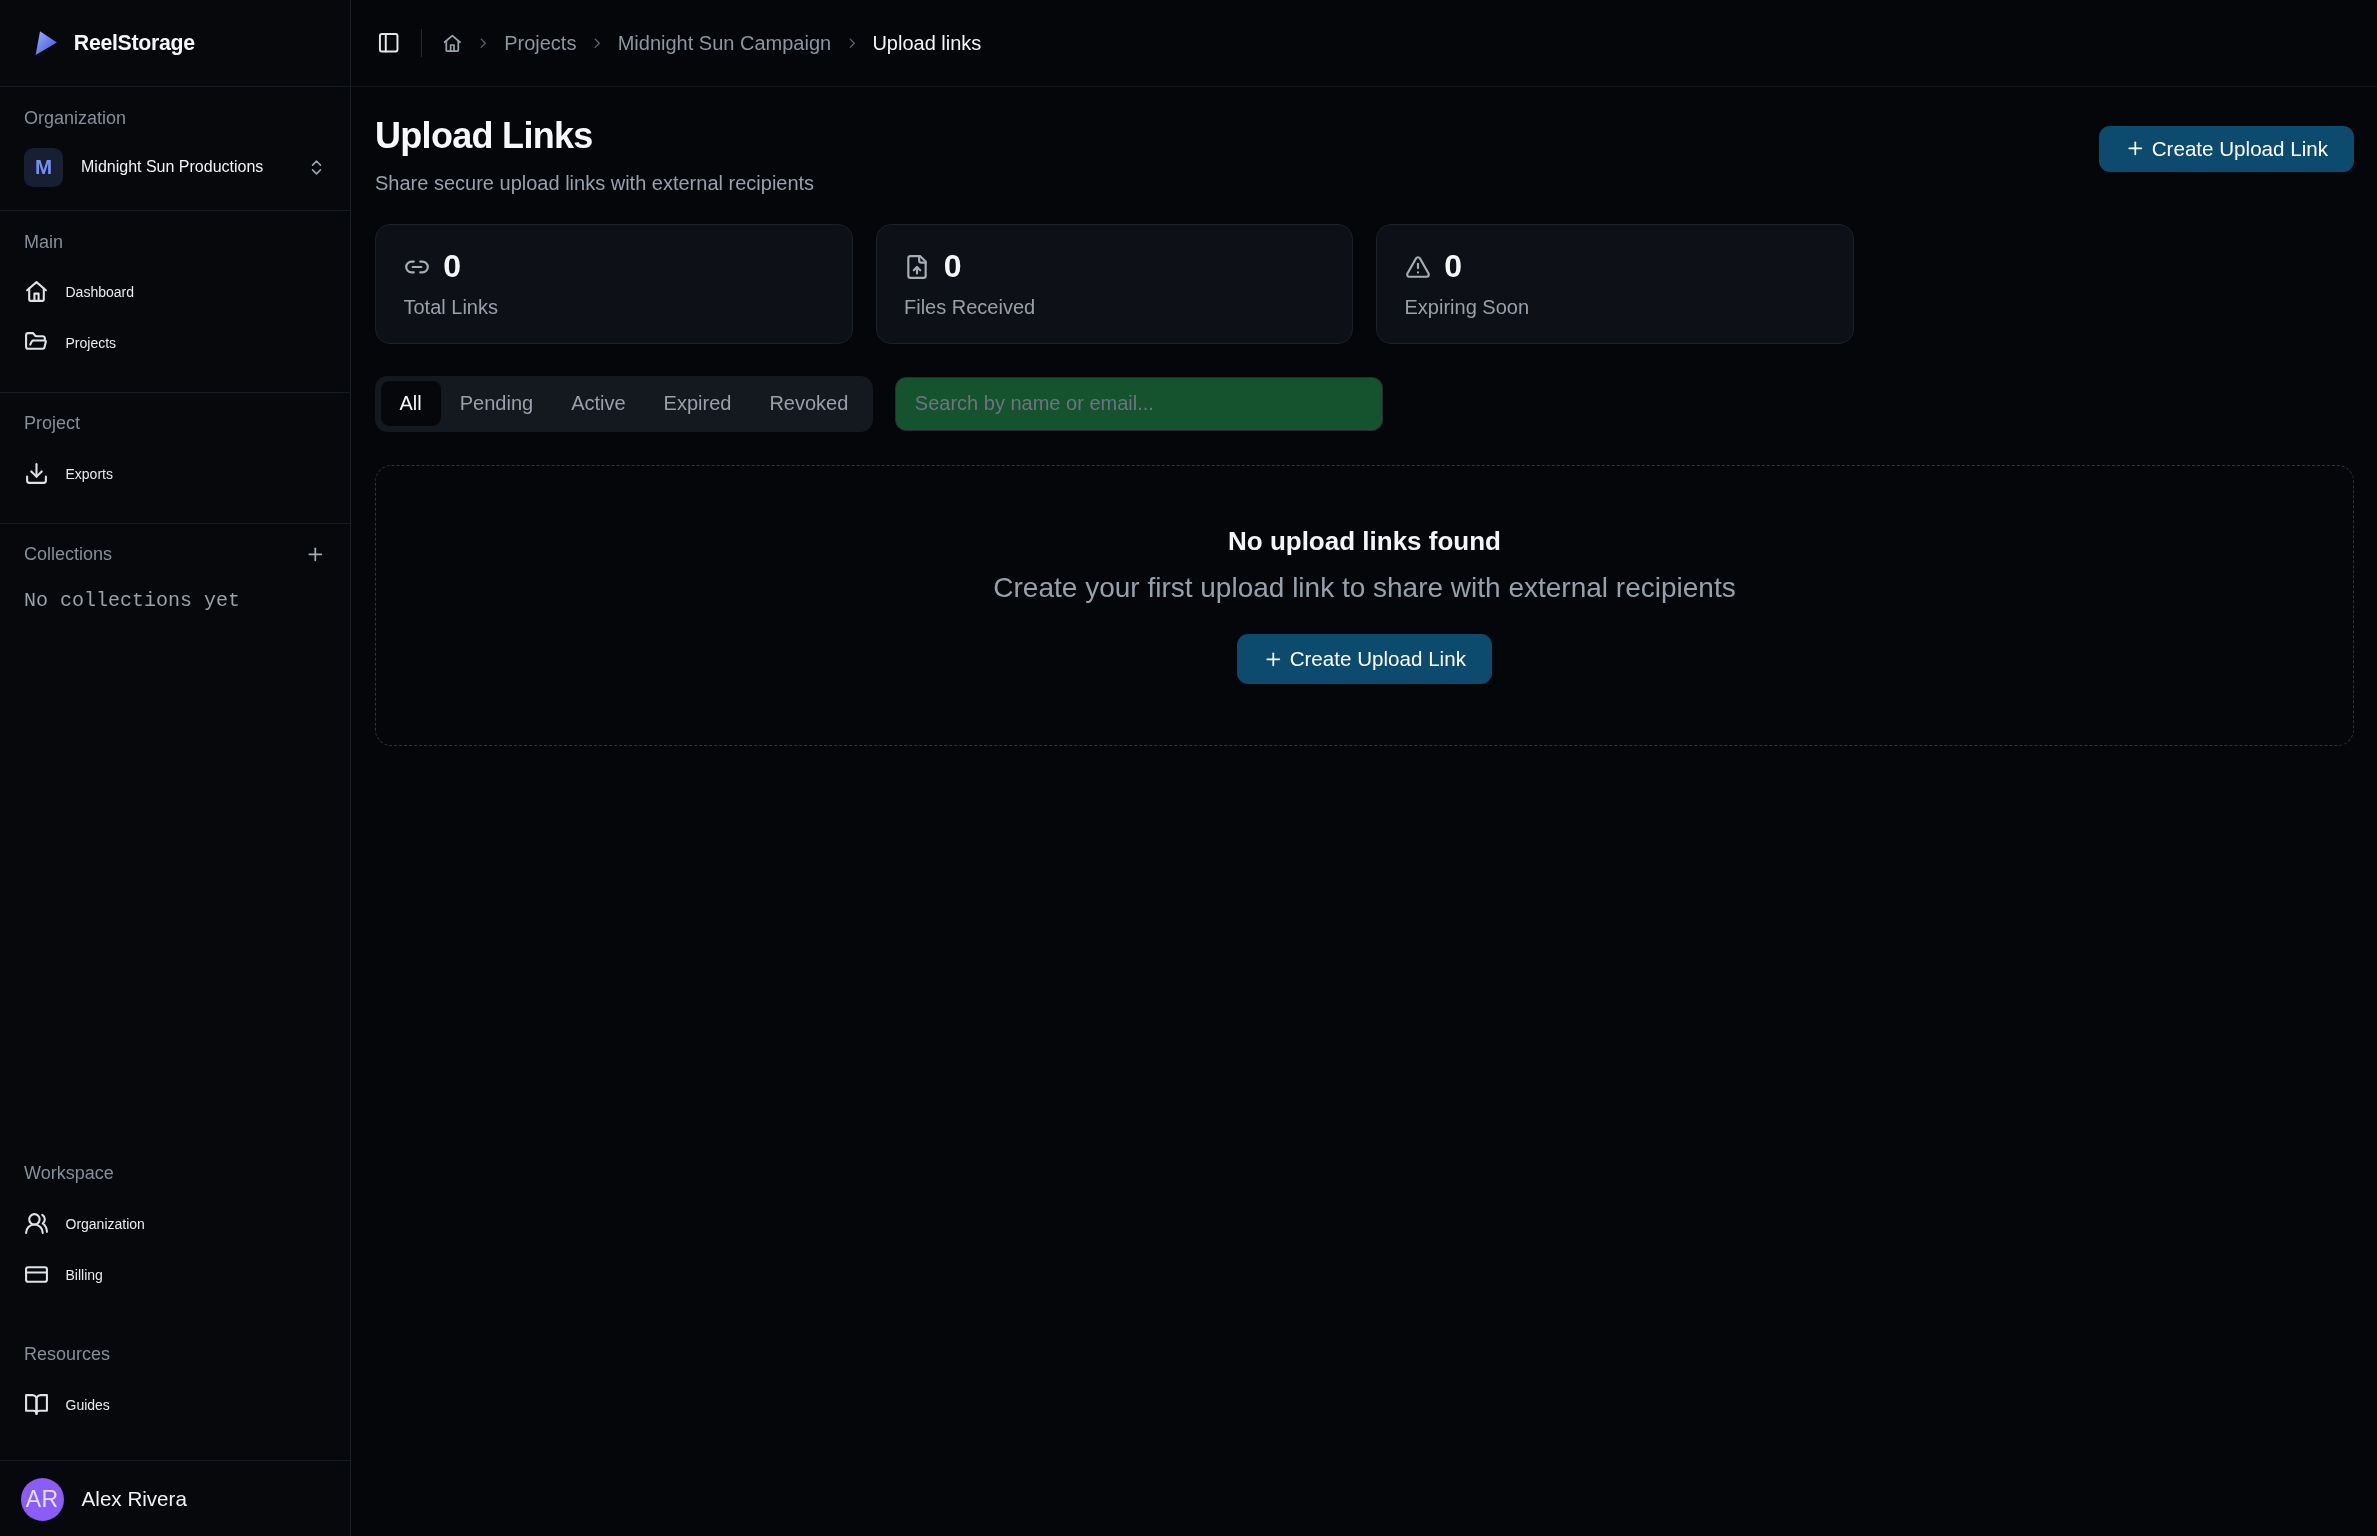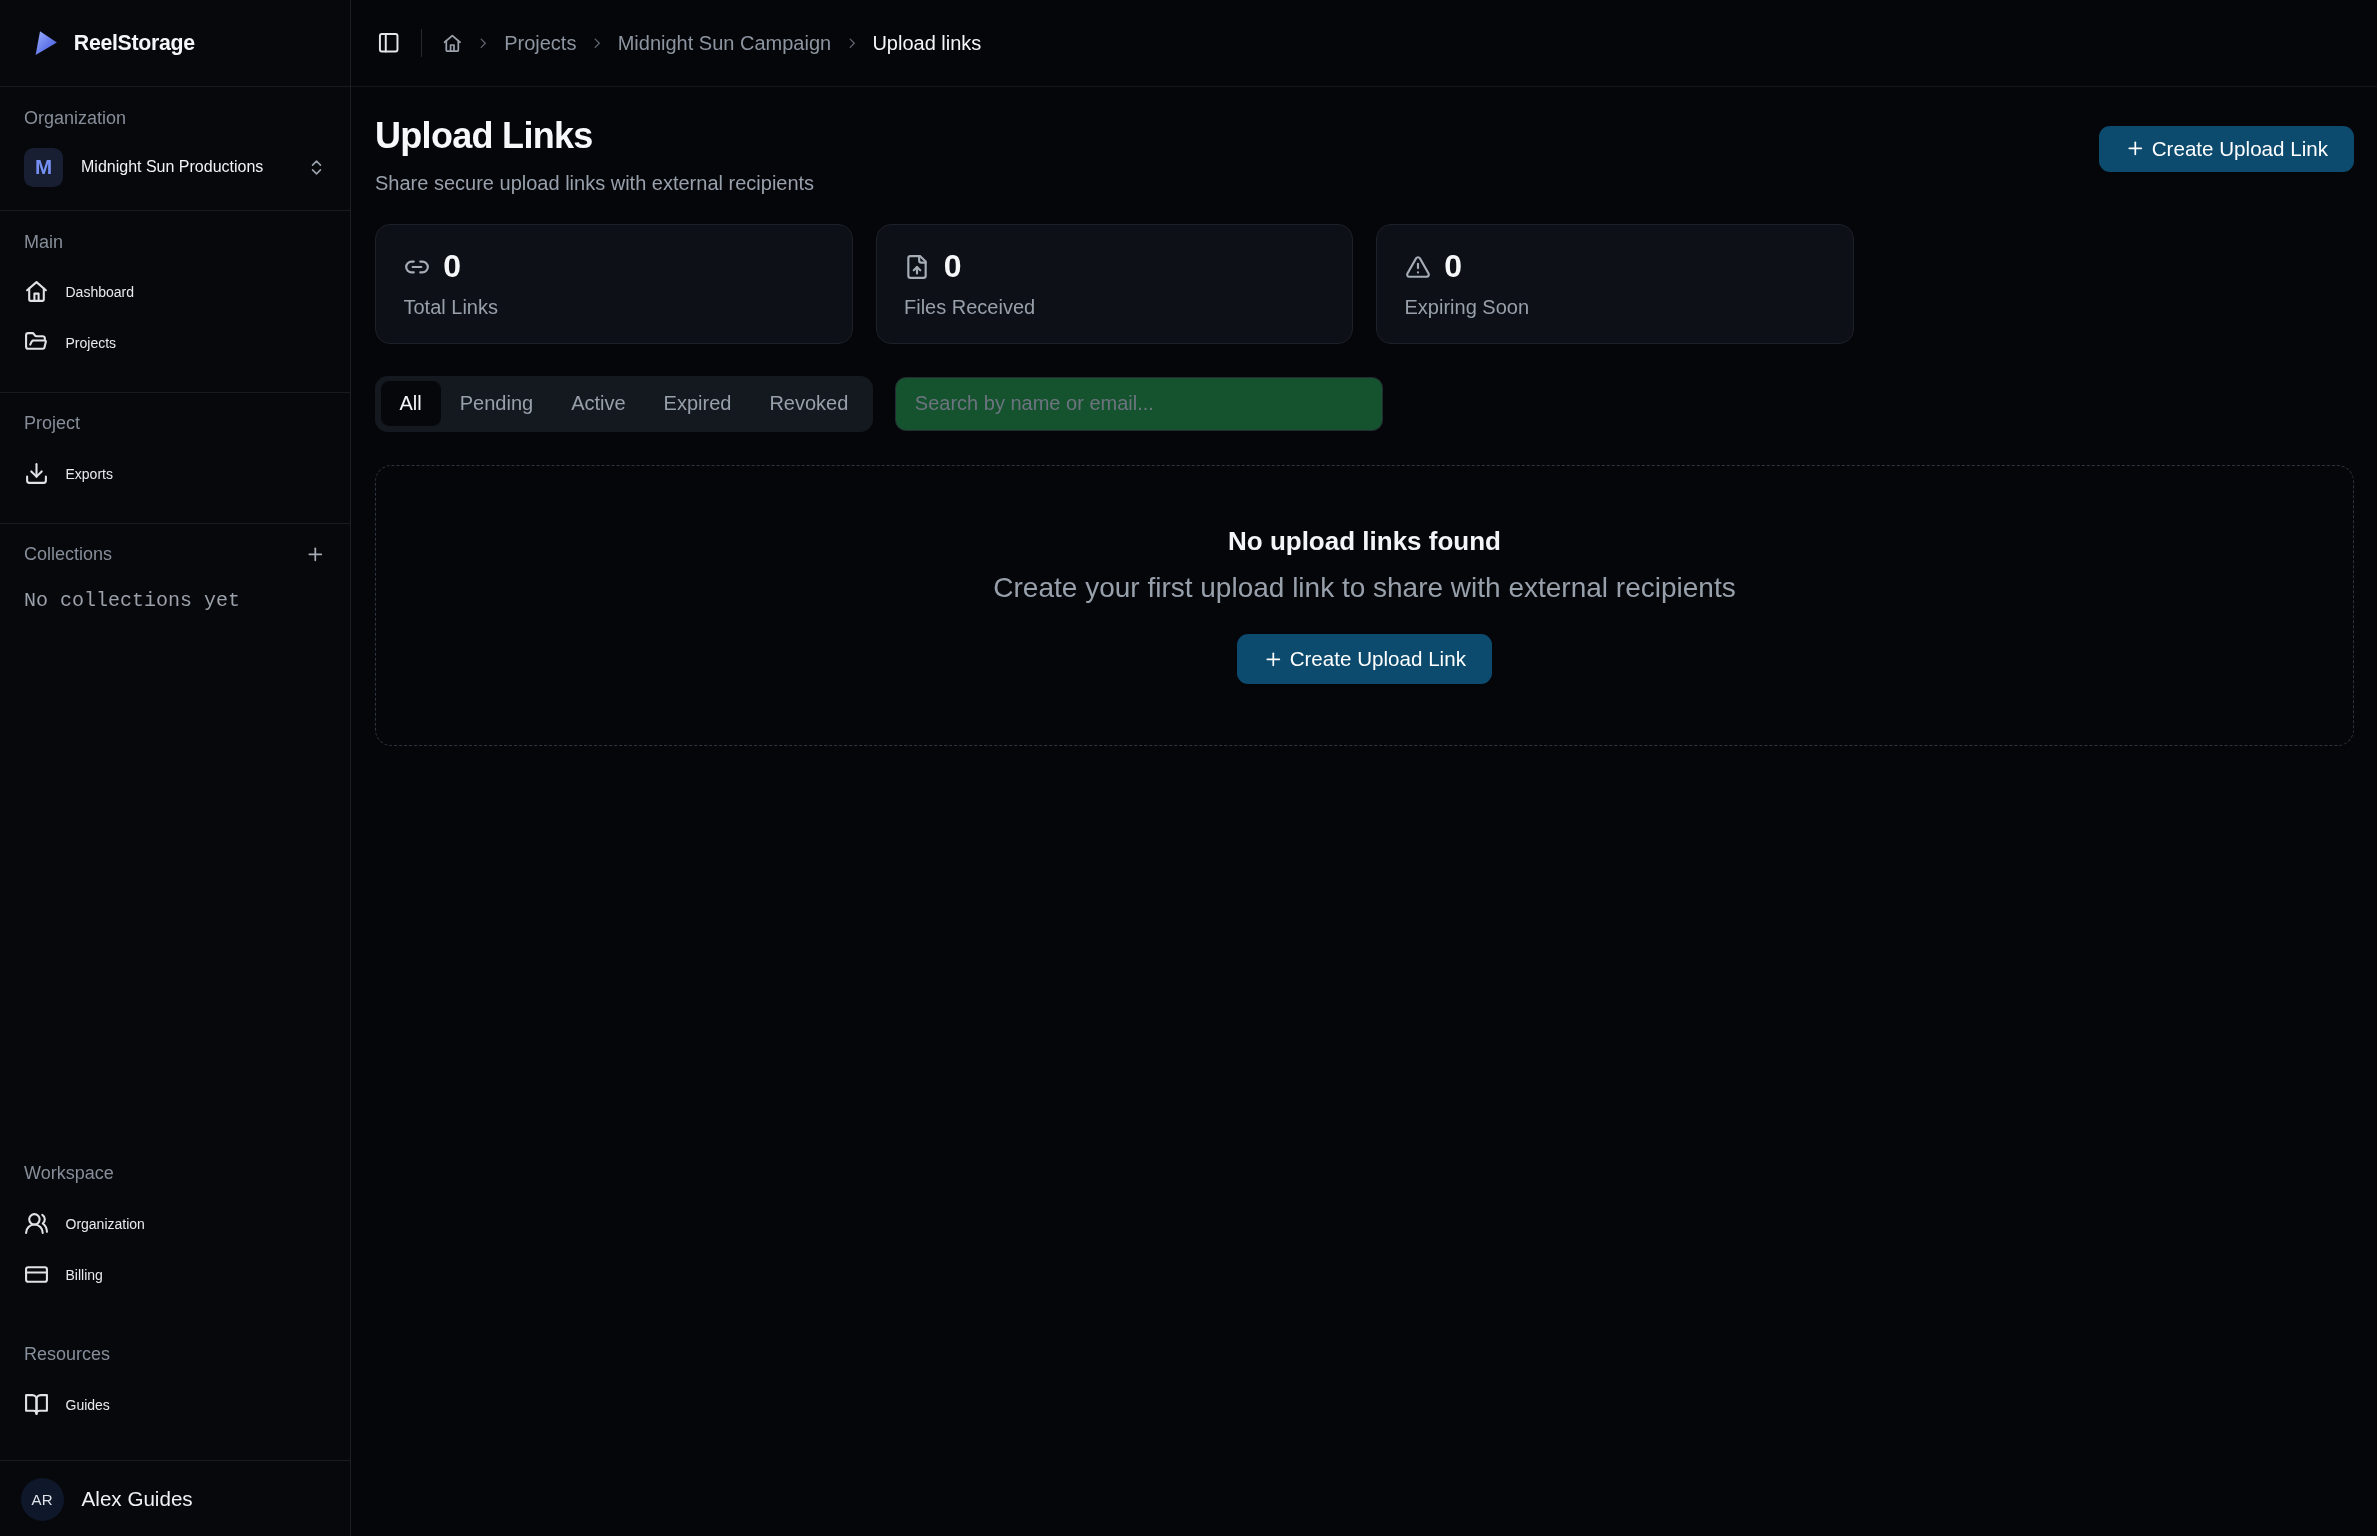--- a/index.html
+++ b/index.html
@@ -60,23 +60,23 @@
   .collections-empty { margin-top:23.4px; font-size:20px; color:#9aa1ab;font-family:Liberation Mono, monospace; }
 
   .user-row {
     border-top:0.7px solid #171b21;
     padding:16.5px 20.6px;
     display:flex; align-items:center; gap:18px;
     cursor:pointer;
   }
   .user-avatar {
     width:43px; height:43px; border-radius:50%;
-    background:#0f172a;
+    background:#8b5cf6;
     display:flex; align-items:center; justify-content:center;
-    font-size:15px; color:#dfe2e6; letter-spacing:0.3px;
+    font-size:23px; color:#dfe2e6; letter-spacing:0.3px;
   }
   .user-name { font-size:20.6px; color:#f0f1f4; }
 
   
   .main { flex:1; display:flex; flex-direction:column; min-width:0; }
   .topbar {
     height:87px; min-height:87px;
     display:flex; align-items:center;
     padding-left:26px;
     border-bottom:0.7px solid #13161b;
@@ -275,21 +275,21 @@
               <path d="M2 3h6a4 4 0 0 1 4 4v14a3 3 0 0 0-3-3H2z"></path>
               <path d="M22 3h-6a4 4 0 0 0-4 4v14a3 3 0 0 1 3-3h7z"></path>
             </svg>
         </span>
         <span>Guides</span>
       </div>
     </nav>
 
     <div class="user-row">
       <span class="user-avatar">AR</span>
-      <span class="user-name">Alex Guides</span>
+      <span class="user-name">Alex Rivera</span>
     </div>
   </aside>
 
   <div class="main">
 
     <header class="topbar">
       <span class="panel-toggle icon">
         <svg viewBox="0 0 24 24" fill="none" stroke="currentColor" stroke-width="2" stroke-linecap="round" stroke-linejoin="round">
             <rect x="3" y="3" width="18" height="18" rx="2"></rect>
             <line x1="9" y1="3" x2="9" y2="21"></line>

